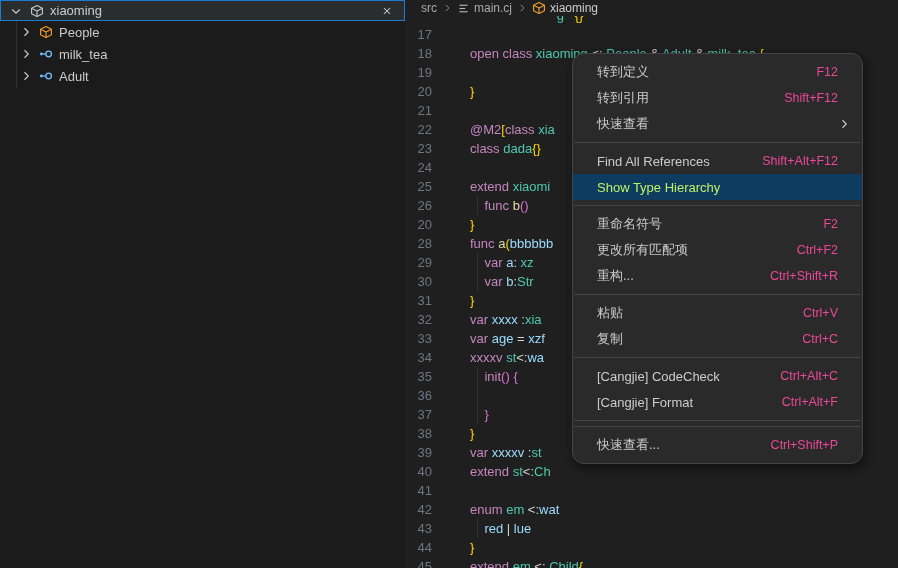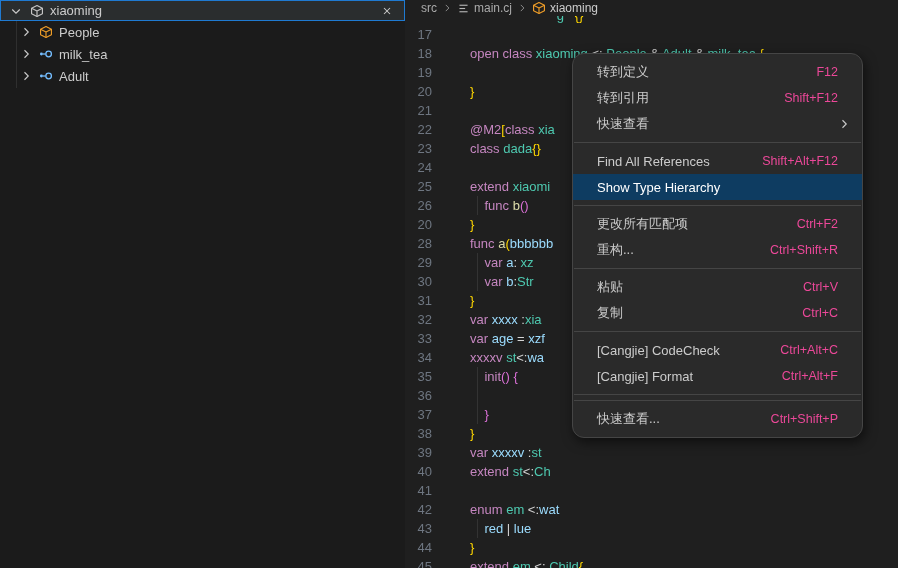--- a/index.html
+++ b/index.html
@@ -35,21 +35,21 @@
   .bc-sep{margin:0 5px;display:flex;color:#8a8a8a;}
   .bc-icon{display:flex;margin-right:4px;}
   .bc-last{color:#cccccc;}
   
   .menu{position:absolute;left:572px;top:53px;width:291px;box-sizing:border-box;z-index:10;
         background:#2a2a2a;border:1px solid #454545;border-radius:12px;
         box-shadow:2px 4px 12px rgba(0,0,0,.55);padding:5px 0;}
   .menu-item{height:26px;display:flex;align-items:center;justify-content:space-between;
              padding:0 24px;font-size:13px;color:#cccccc;cursor:pointer;}
   .menu-item .shortcut{color:#ec4899;font-size:12.5px;}
-  .menu-item.hl{background:var(--hl);color:#ffffff;}
+  .menu-item.hl{background:var(--hl);color:#bef264;}
   .menu-item.hl .shortcut{color:#ffffff;}
   .menu-sep{height:1px;background:#454545;margin:5px 1px;}
   .sub-arrow{display:flex;color:#cccccc;margin-right:-12px;}
 </style>
 </head>
 <body>
 
 <div class="root" style="--accent: #1f7ad1; --hl: #0e3c61; --kw: #C586C0; --type: #4EC9B0; --fn: #DCDCAA; --var: #9CDCFE; --op: #D4D4D4; --b1: #FFD700; --b2: #DA70D6;">
 
   <div class="sidebar">
@@ -312,20 +312,24 @@
       <div class="menu-item">
         <span>Find All References</span>
         <span class="shortcut">Shift+Alt+F12</span>
       </div>
       <div class="menu-item hl">
         <span>Show Type Hierarchy</span>
         <span class="shortcut"></span>
       </div>
       <div class="menu-sep"></div>
       <div class="menu-item">
+        <span>重命名符号</span>
+        <span class="shortcut">F2</span>
+      </div>
+      <div class="menu-item">
         <span>更改所有匹配项</span>
         <span class="shortcut">Ctrl+F2</span>
       </div>
       <div class="menu-item">
         <span>重构...</span>
         <span class="shortcut">Ctrl+Shift+R</span>
       </div>
       <div class="menu-sep"></div>
       <div class="menu-item">
         <span>粘贴</span>

